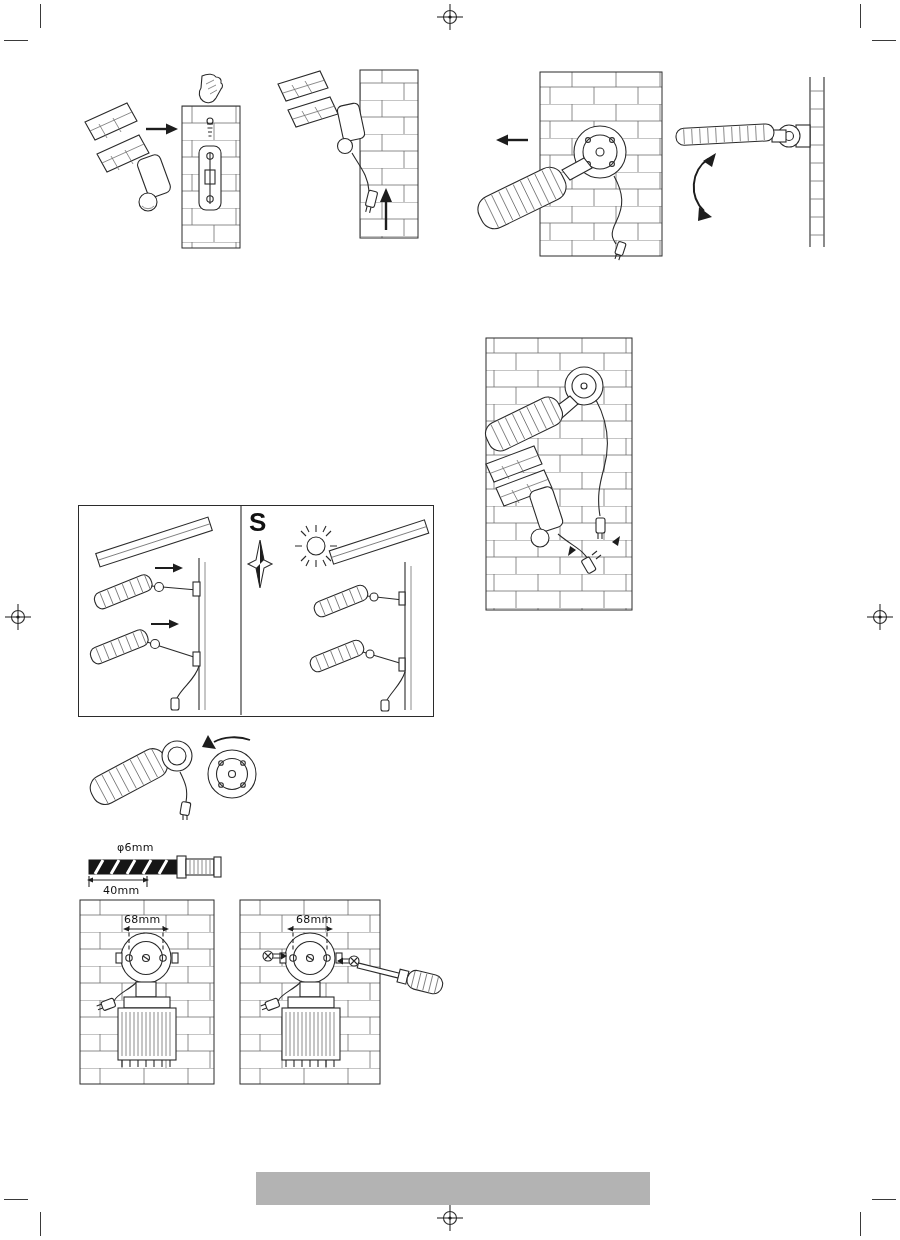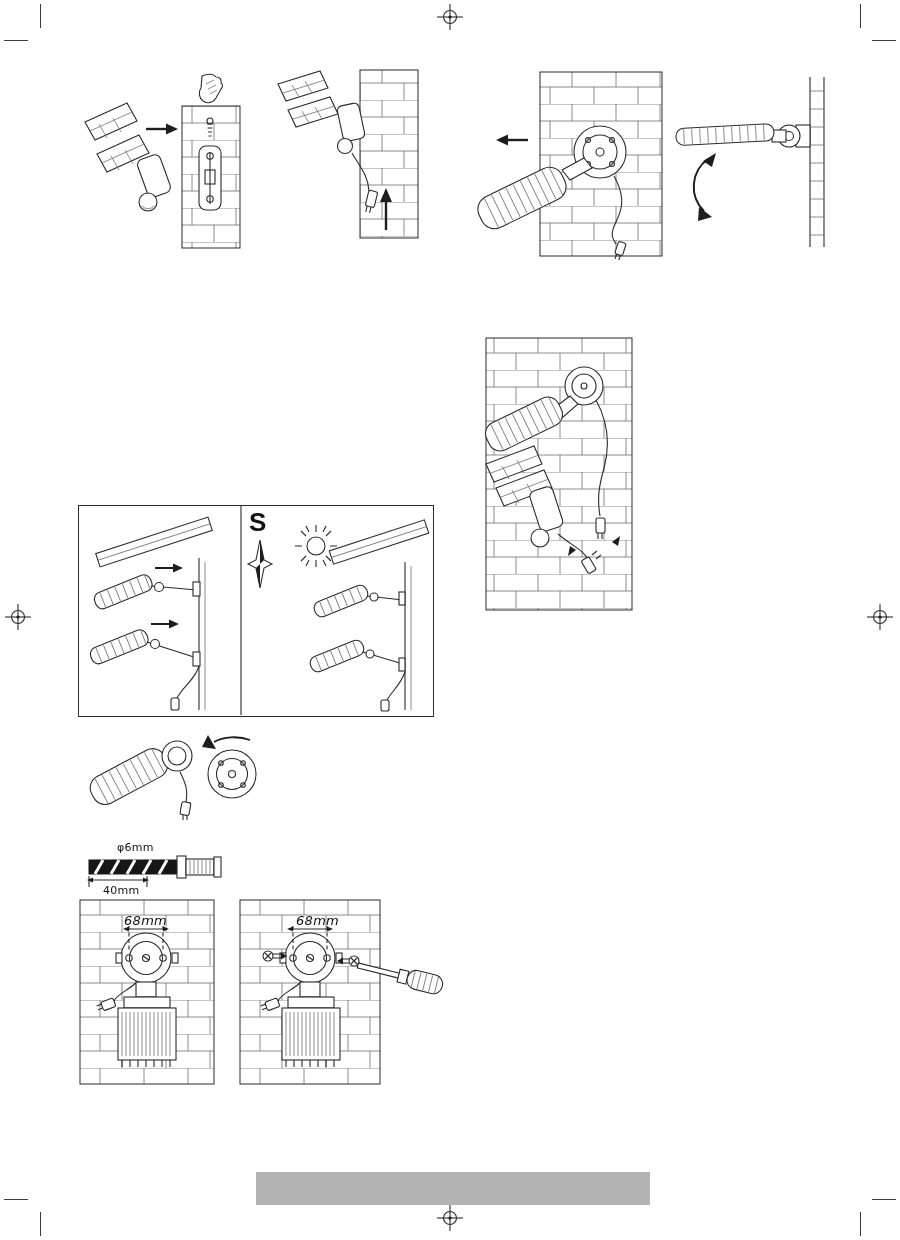--- a/index.html
+++ b/index.html
@@ -5,21 +5,21 @@
   * { margin:0; padding:0; box-sizing:border-box; }
   html,body { background:#ffffff; }
   #page {
     position:relative; width:900px; height:1240px; background:#ffffff;
     font-family:"DejaVu Sans","Liberation Sans",sans-serif; color:#1d1d1d;
     overflow:hidden;
   }
   .abs { position:absolute; }
   svg.diag { position:absolute; overflow:visible; }
   .lbl { position:absolute; font-size:11px; color:#111; white-space:nowrap; letter-spacing:.3px; }
-  .lbl.dim { font-size:13px;font-style:italic; }
+  .lbl.dim { font-size:11px; }
   .lbl.big-s { font-size:26px; font-weight:700; font-family:"Liberation Sans",sans-serif; }
   .crop { position:absolute; background:#3a3a3a; }
   .crop.v { width:1px; height:24px; }
   .crop.h { width:24px; height:1px; }
   #footerbar { position:absolute; left:256px; top:1172px; width:394px; height:33px; background:#b3b3b3; }
   
   .s   { stroke:#2b2b2b; fill:none; stroke-width:1.1; }
   .sf  { stroke:#2b2b2b; fill:#ffffff; stroke-width:1.1; }
   .thin{ stroke:#6f6f6f; fill:none; stroke-width:0.8; }
   .blk { fill:#1d1d1d; stroke:none; }

